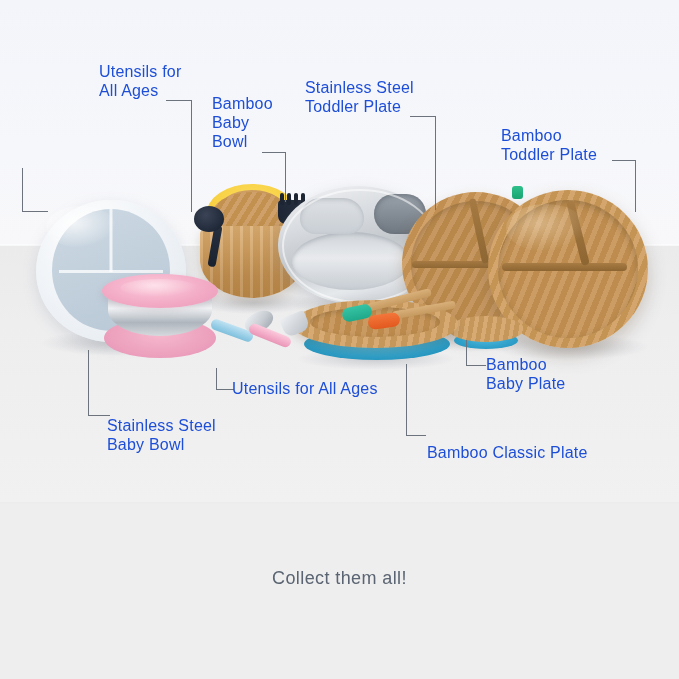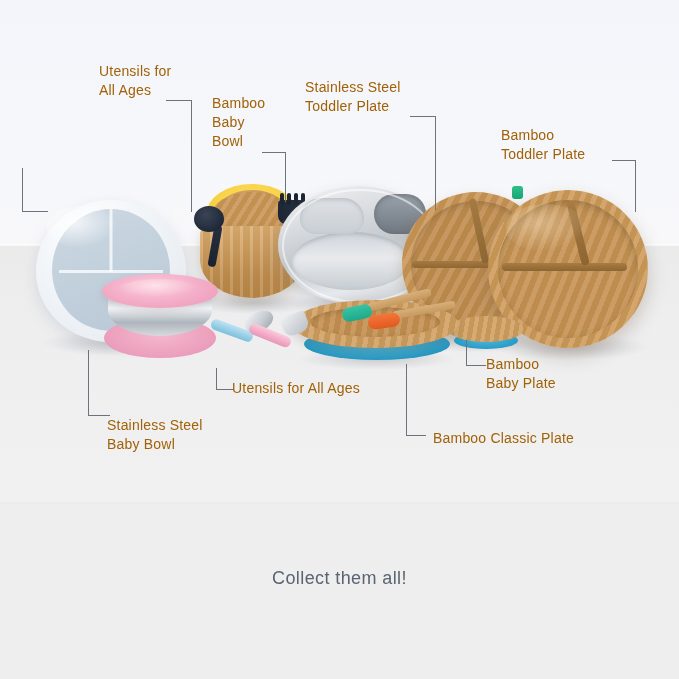--- a/index.html
+++ b/index.html
@@ -16,21 +16,21 @@
     background:linear-gradient(180deg,#f4f5fa 0%,#f6f7fb 60%,#f8f8fa 100%);}
   .bg-table{position:absolute;left:0;top:246px;width:679px;height:258px;
     background:linear-gradient(180deg,#ebebec 0%,#eeeeef 30%,#f1f1f1 100%);}
   .bg-edge{position:absolute;left:0;top:244px;width:679px;height:4px;
     background:linear-gradient(180deg,rgba(255,255,255,.85),rgba(226,228,234,.55));}
   .bg-bottom{position:absolute;left:0;top:504px;width:679px;height:175px;background:#eeeeee;}
   .bg-bottom-seam{position:absolute;left:0;top:502px;width:679px;height:3px;
     background:linear-gradient(180deg,rgba(236,236,238,.9),#eeeeee);}
 
   
-  .label{position:absolute;color:#a16207;font-size:14px;line-height:19px;
+  .label{position:absolute;color:#1d4ed8;font-size:16px;line-height:19px;
     letter-spacing:.2px;white-space:pre-line;font-weight:400;}
 
   
   .lead{position:absolute;background:none;}
   .lead .v{position:absolute;width:1.2px;background:#6d737d;}
   .lead .h{position:absolute;height:1.2px;background:#6d737d;}
 
   
   .headline{position:absolute;left:0;top:524px;width:679px;text-align:center;
     color:#364050;font-size:29px;letter-spacing:1.2px;font-weight:400;}
@@ -357,17 +357,17 @@
 Toddler Plate</div>
 
   <div class="label" style="left:107px;top:416px;">Stainless Steel
 Baby Bowl</div>
 
   <div class="label" style="left:232px;top:379px;">Utensils for All Ages</div>
 
   <div class="label" style="left:486px;top:355px;">Bamboo
 Baby Plate</div>
 
-  <div class="label" style="left:427px;top:429px;margin-left:6px;">Bamboo Classic Plate</div>
+  <div class="label" style="left:427px;top:443px;">Bamboo Classic Plate</div>
 
   <div class="subline">Collect them all!</div>
 
 </div>
 
 </body></html>

